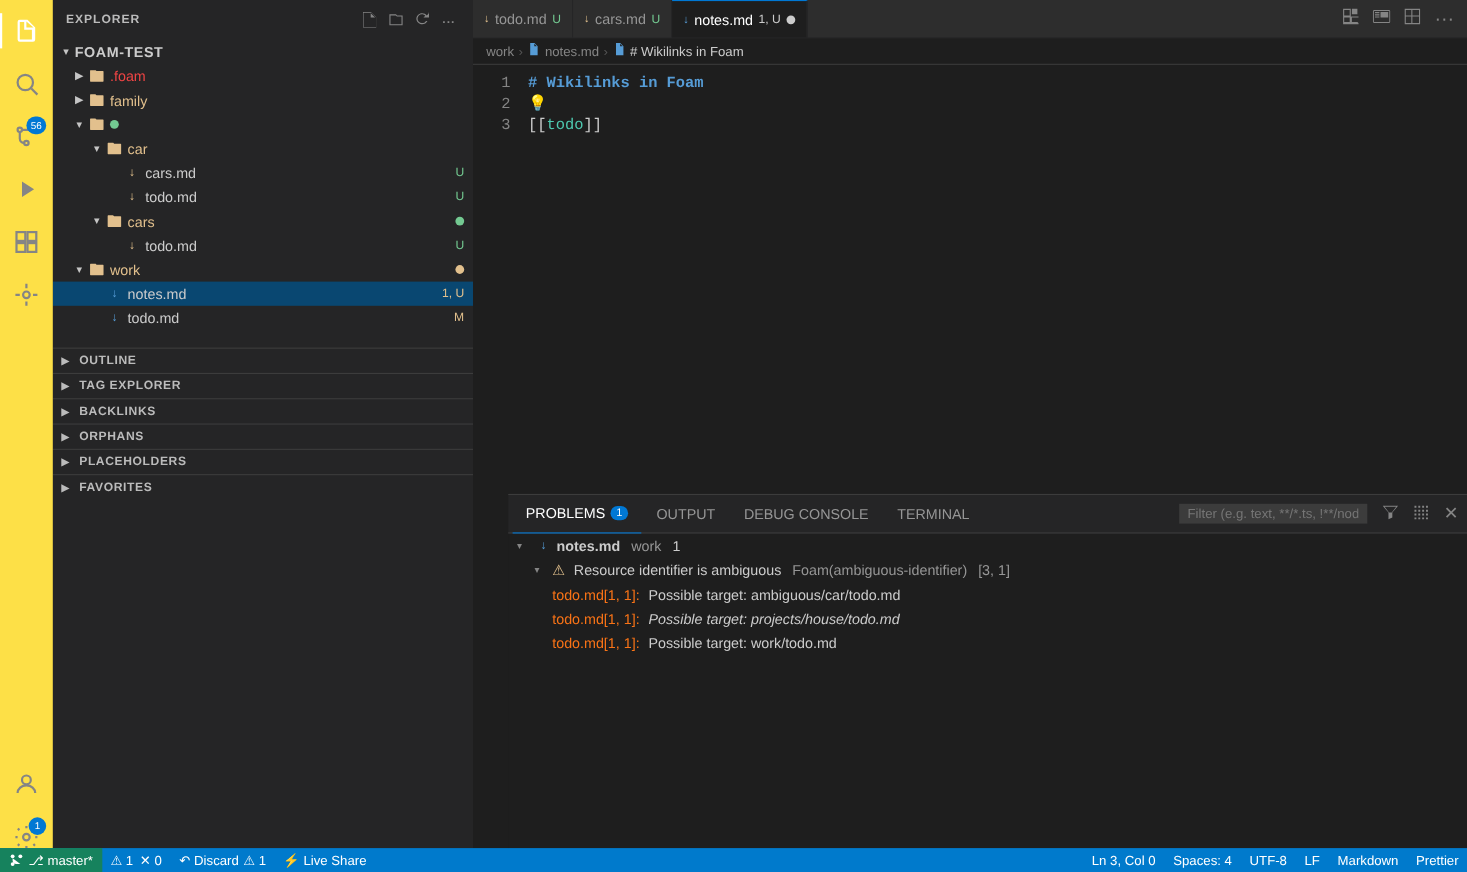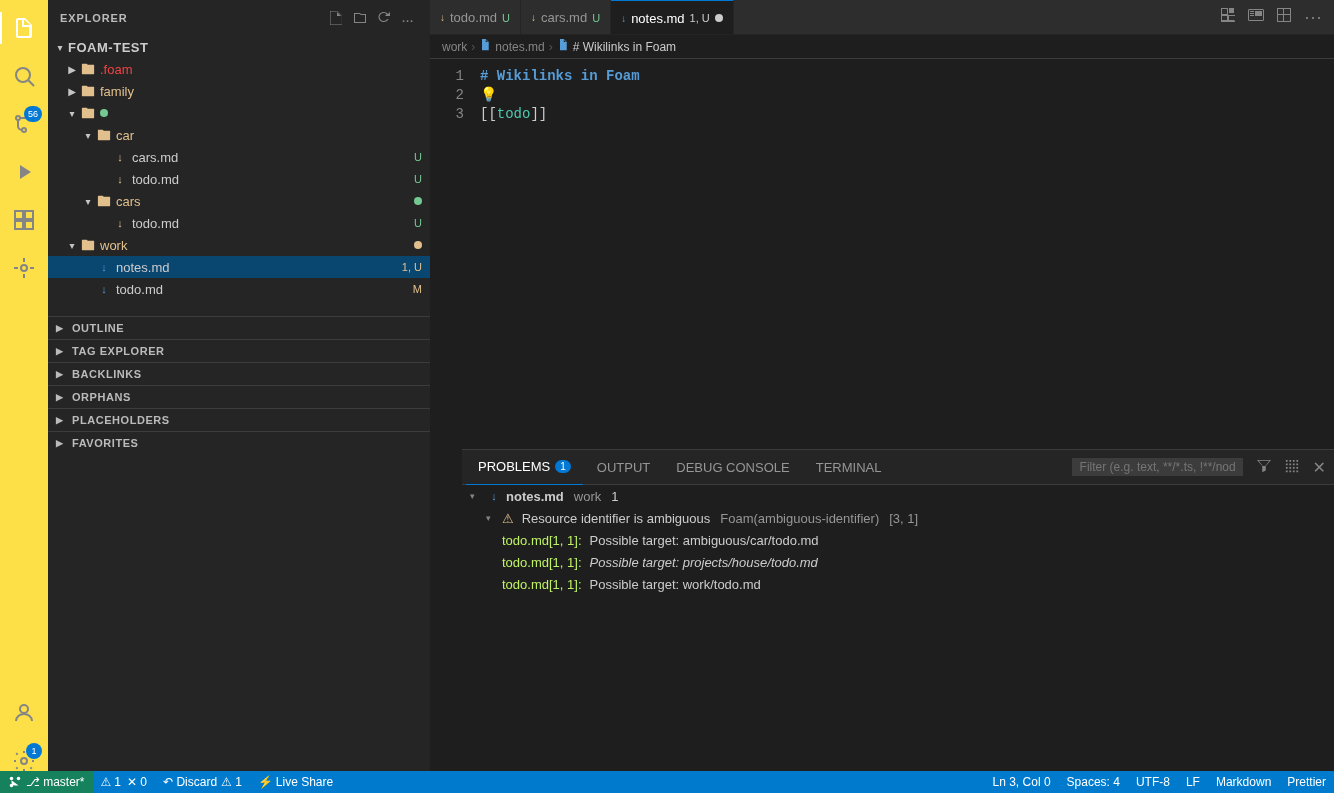--- a/index.html
+++ b/index.html
@@ -427,21 +427,21 @@
     .panel-row .icon {
       width: 16px;
       height: 16px;
       display: flex;
       align-items: center;
       justify-content: center;
       flex-shrink: 0;
     }
     .warn-icon { color: #e2c08d; font-size: 13px; }
     .file-link { color: #cccccc; font-weight: bold; }
-    .file-link-gray { color: #bef264; }
+    .file-link-gray { color: #f97316; }
 
     
     ::-webkit-scrollbar { width: 10px; height: 10px; }
     ::-webkit-scrollbar-track { background: transparent; }
     ::-webkit-scrollbar-thumb { background: #424242; border-radius: 5px; }
   </style>
 </head>
 <body>
 
 <div class="activity-bar">

